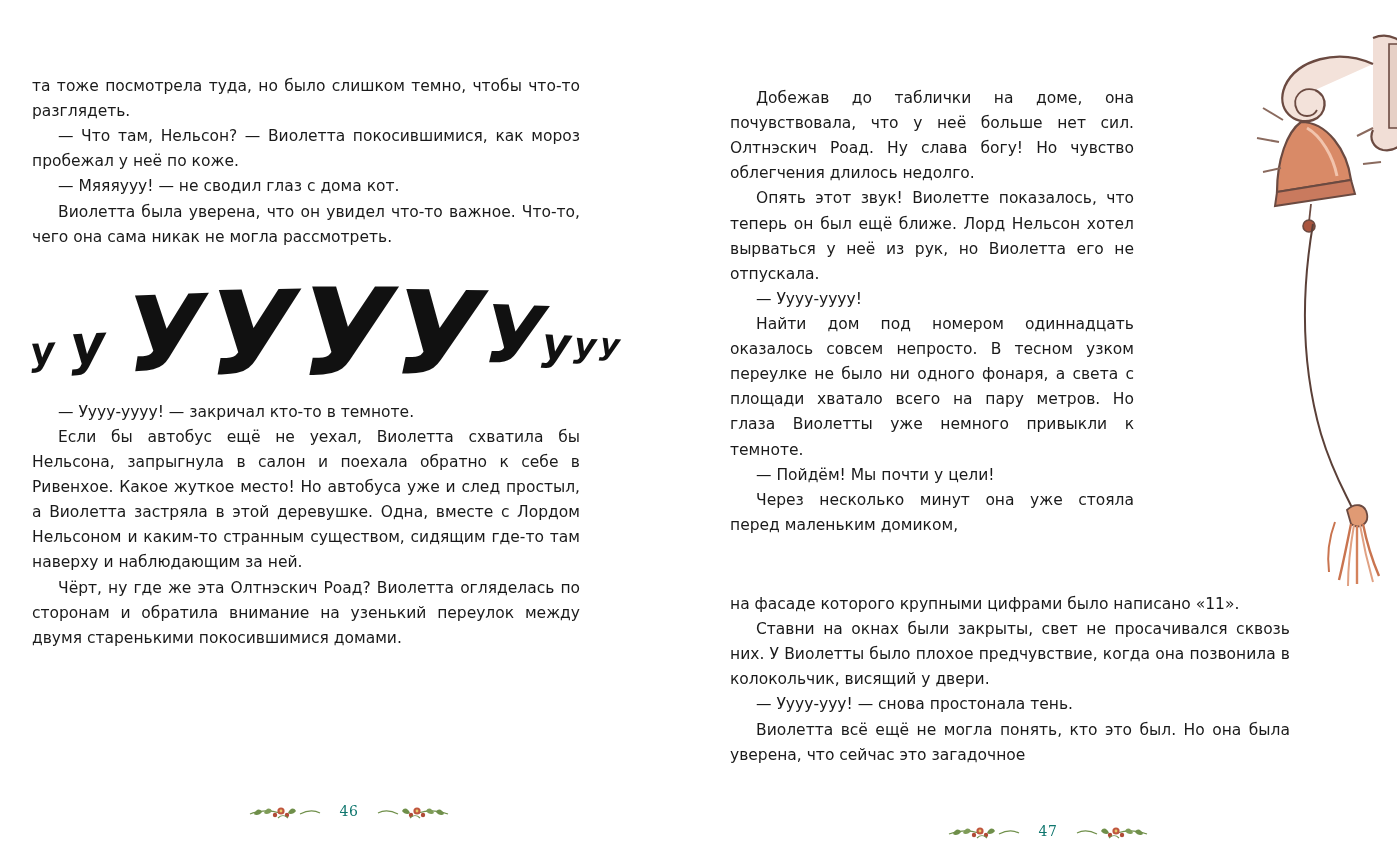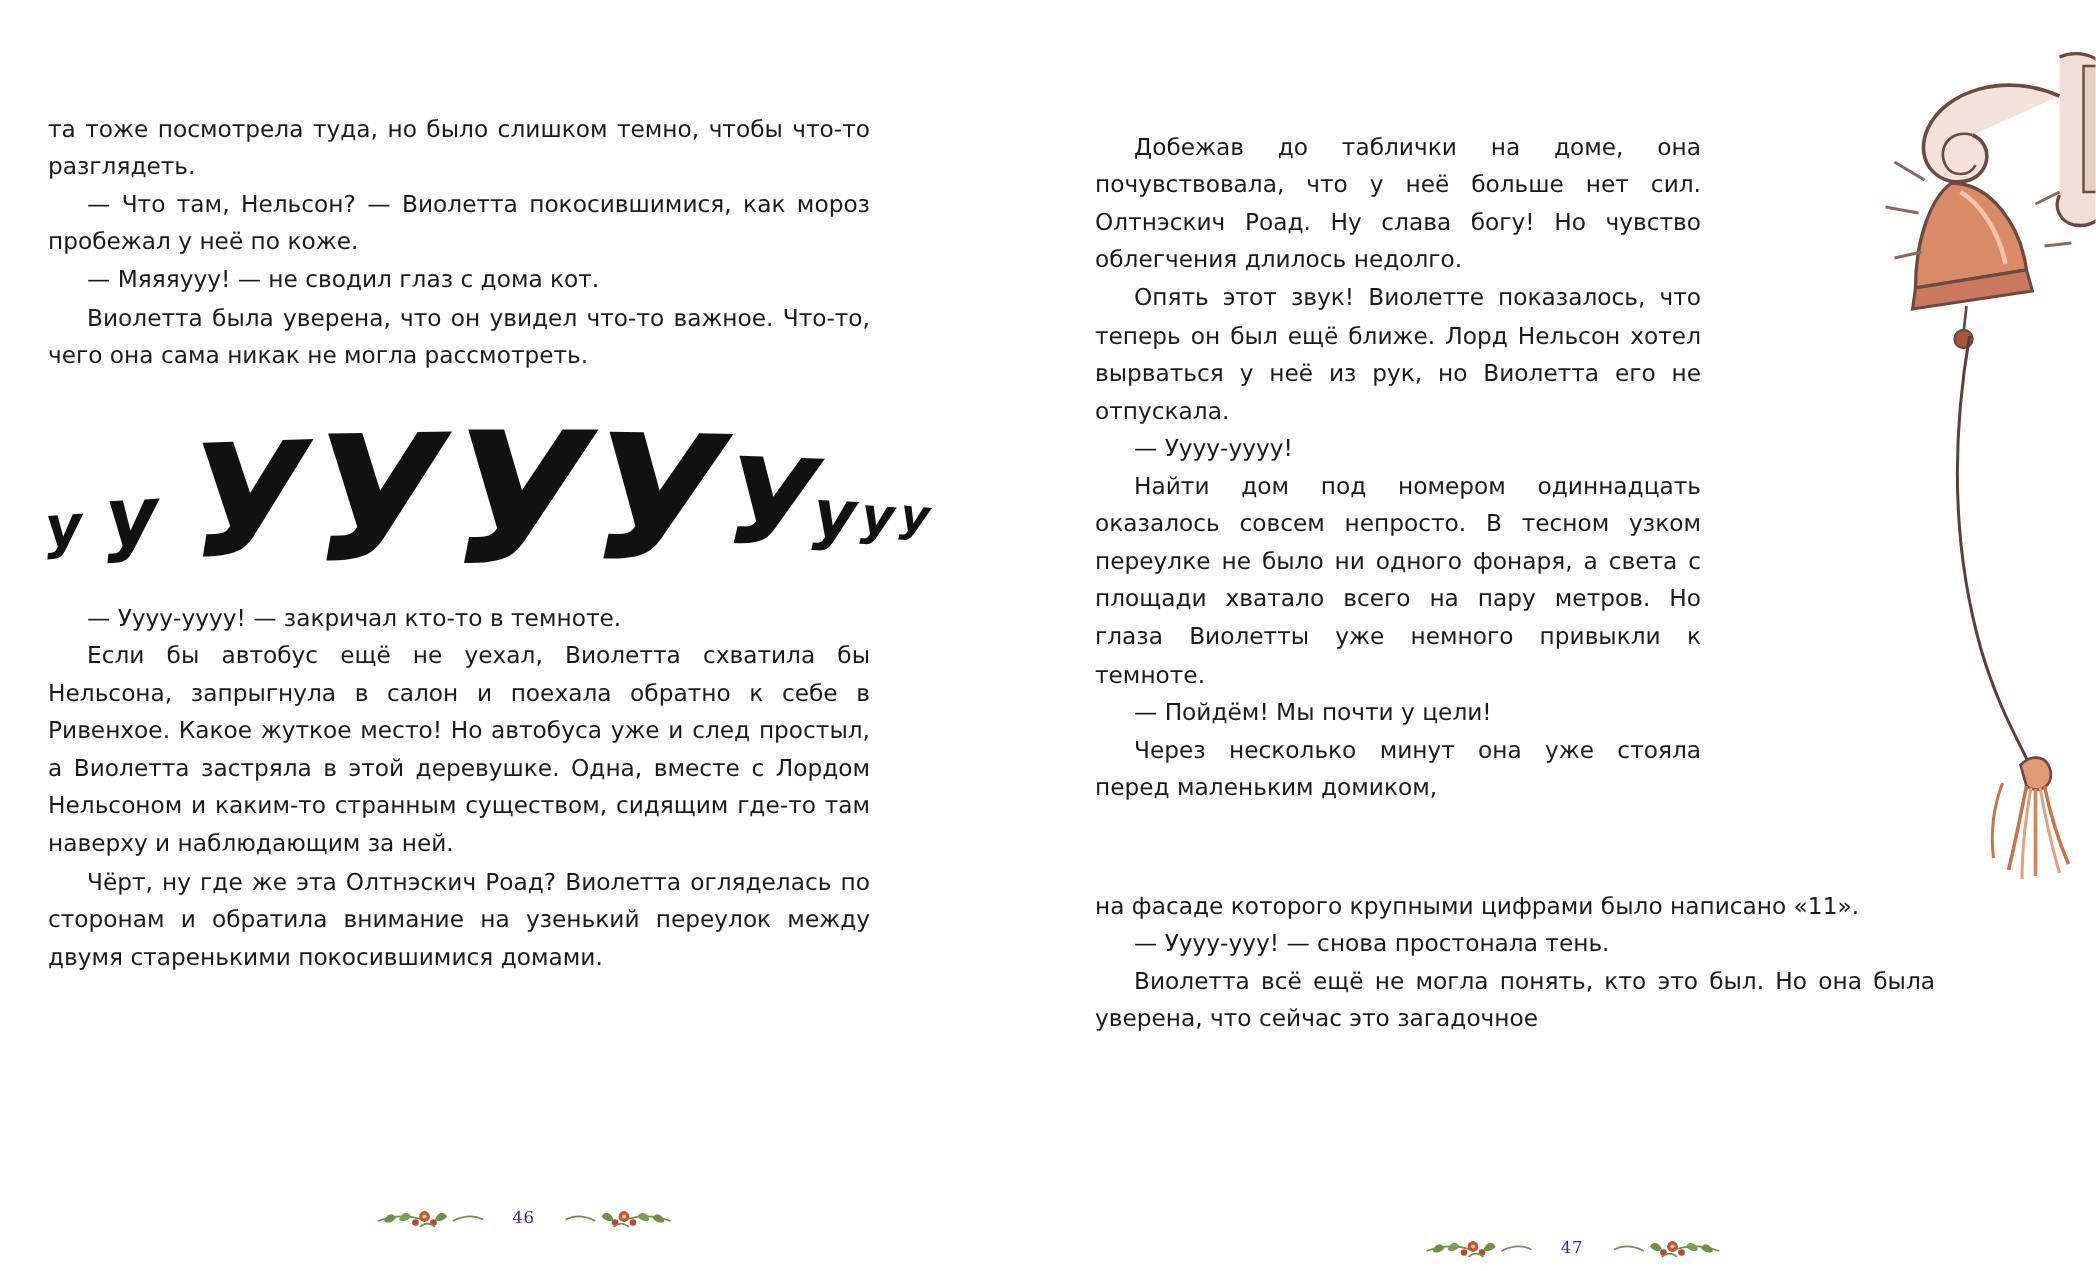--- a/index.html
+++ b/index.html
@@ -101,22 +101,22 @@
     bottom: 26px;
     left: 0;
     width: 698px;
     display: flex;
     align-items: center;
     justify-content: center;
     gap: 18px;
   }
   .pagenum {
     font-family: "DejaVu Serif", serif;
-    font-size: 11px;
-    color: #4c1d95;
+    font-size: 14px;
+    color: #0f766e;
     letter-spacing: 0.5px;
   }
   .ornament {
     width: 74px;
     height: 20px;
   }
   .ornament.flip { transform: scaleX(-1); }
 </style>
 </head>
 <body>
@@ -216,20 +216,21 @@
       <p class="para">Добежав до таблички на доме, она почувствовала, что у неё больше нет сил. Олтнэскич Роад. Ну слава богу! Но чувство облегчения длилось недолго.</p>
       <p class="para">Опять этот звук! Виолетте показалось, что теперь он был ещё ближе. Лорд Нельсон хотел вырваться у неё из рук, но Виолетта его не отпускала.</p>
       <p class="para">— Уууу-уууу!</p>
       <p class="para">Найти дом под номером одиннадцать оказалось совсем непросто. В тесном узком переулке не было ни одного фонаря, а света с площади хватало всего на пару метров. Но глаза Виолетты уже немного привыкли к темноте.</p>
       <p class="para">— Пойдём! Мы почти у цели!</p>
       <p class="para">Через несколько минут она уже стояла перед маленьким домиком,</p>
     </div>
 
     <div class="column col-right wide" style="top:572px;">
       <p class="para noindent">на фасаде которого крупными цифрами было написано «11».</p>
+      <p class="para">Ставни на окнах были закрыты, свет не просачивался сквозь них. У Виолетты было плохое предчувствие, когда она позвонила в колокольчик, висящий у двери.</p>
       <p class="para">— Уууу-ууу! — снова простонала тень.</p>
       <p class="para">Виолетта всё ещё не могла понять, кто это был. Но она была уверена, что сейчас это загадочное</p>
     </div>
 
     <div class="footer">
       <svg class="ornament" viewBox="0 0 74 20">
         <path d="M2 13 C12 9, 22 9, 32 12" stroke="#6f8f4a" stroke-width="1.2" fill="none"></path>
         <path d="M6 13 C8 8, 12 7, 14 11 C12 14, 8 15, 6 13 Z" fill="#6f8f4a"></path>
         <path d="M16 12 C18 7, 22 6, 24 10 C22 13, 18 14, 16 12 Z" fill="#7e9c57"></path>
         <path d="M40 12 C42 7, 46 6, 48 10 C46 13, 42 14, 40 12 Z" fill="#6f8f4a"></path>

